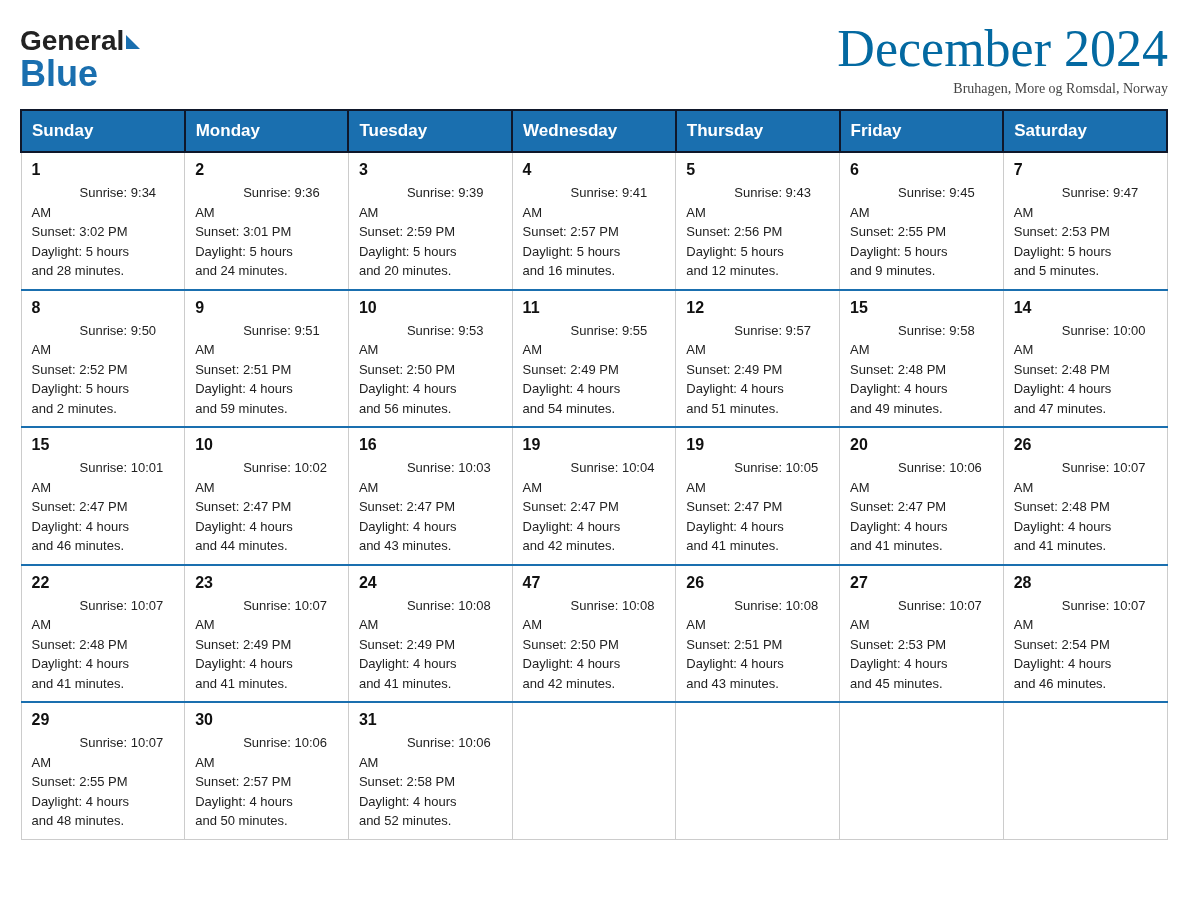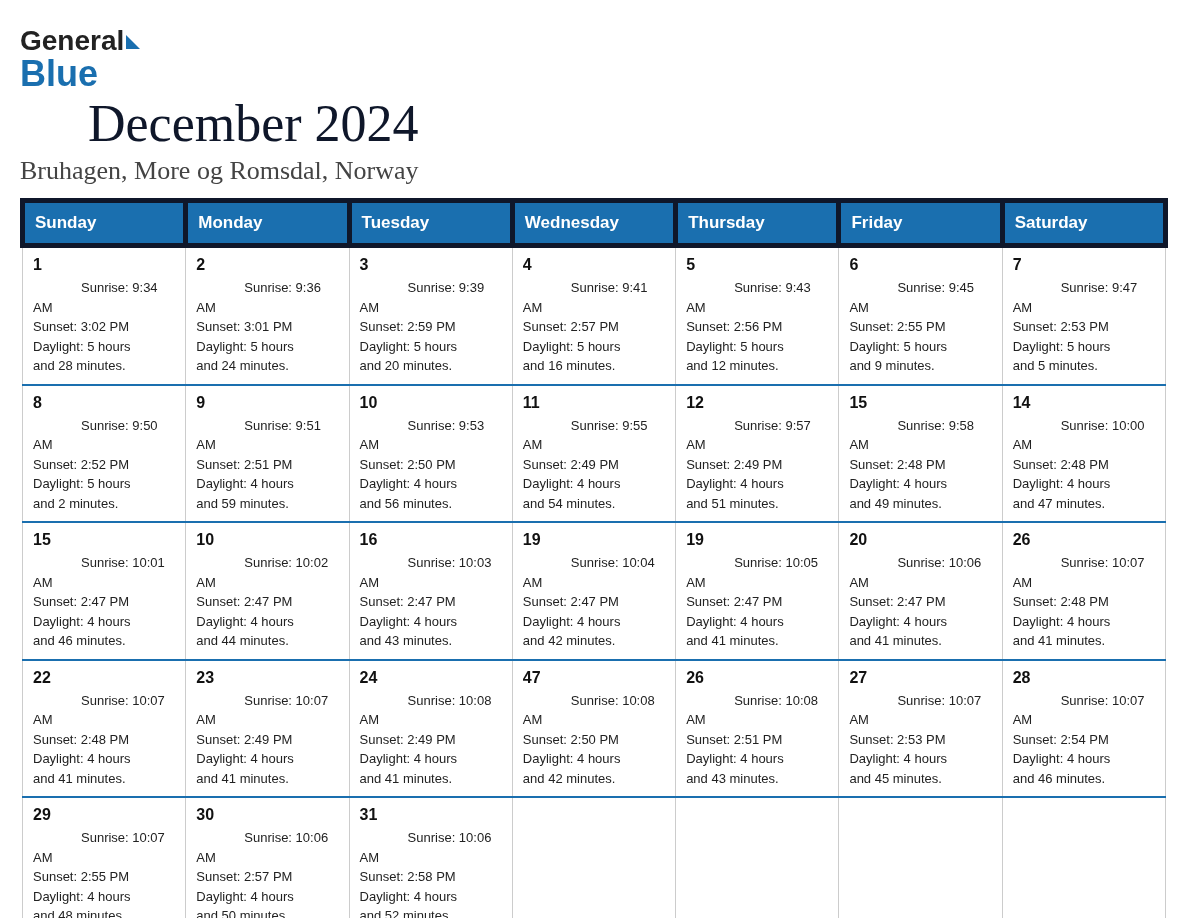--- a/index.html
+++ b/index.html
@@ -8,21 +8,20 @@
       background: #fff;
       padding: 20px;
       width: 1188px;
       min-height: 918px;
     }
     .header-row {
       display: flex;
       justify-content: space-between;
       align-items: flex-start;
       margin-bottom: 10px;
-      flex-direction: column;
     }
     .logo {
       display: flex;
       align-items: center;
       gap: 0;
       padding-top: 5px;
     }
     .logo-text-general {
       font-size: 28px;
       font-weight: bold;
@@ -47,43 +46,43 @@
       font-family: Arial, sans-serif;
       display: block;
       margin-top: -4px;
     }
     .title-block {
       text-align: right;
     }
     .month-title {
       font-size: 52px;
       font-weight: normal;
-      color: #0f172a;
+      color: #0369a1;
       font-family: Georgia, serif;
       line-height: 1.1;
     }
     .location-subtitle {
-      font-size: 26px;
+      font-size: 14px;
       color: #444;
       font-family: Georgia, serif;
       margin-top: 4px;
     }
     .calendar-table {
       width: 100%;
       border-collapse: collapse;
       margin-top: 12px;
     }
     .calendar-table thead tr th {
       background-color: #1a6faf;
       color: #fff;
       font-size: 17px;
       font-weight: bold;
       padding: 10px 10px;
       text-align: left;
-      border: 5px solid #0f172a;
+      border: 2px solid #0f172a;
     }
     .calendar-table tbody tr td {
       vertical-align: top;
       padding: 8px 10px;
       border: 1px solid #ccc;
       border-top: 2px solid #1a6faf;
       font-size: 13px;
       color: #222;
       width: 14.28%;
       min-height: 100px;

